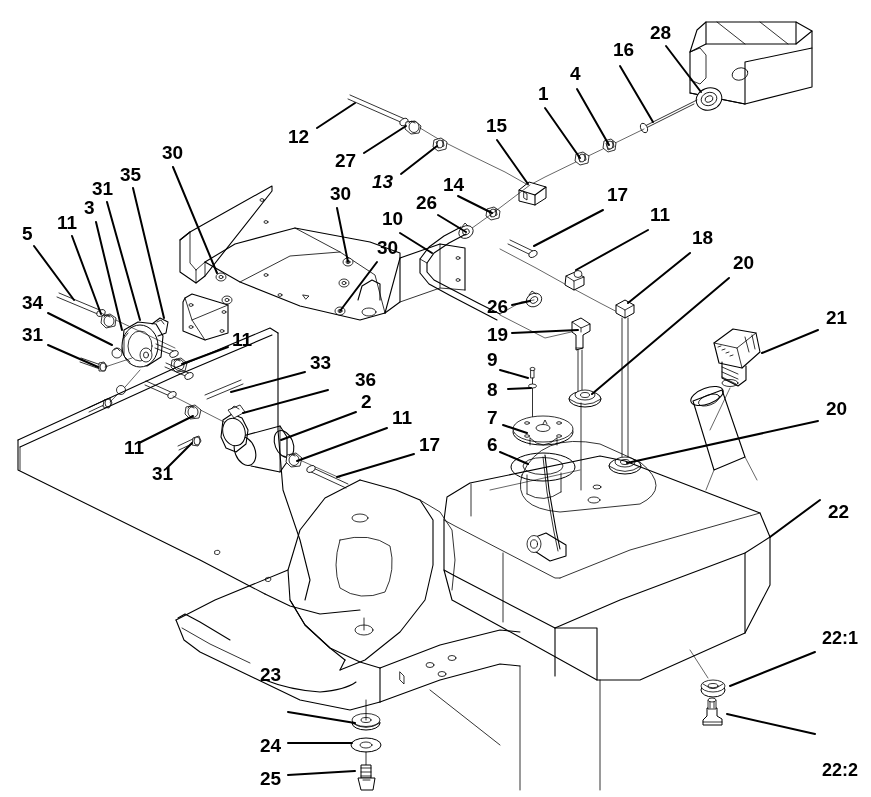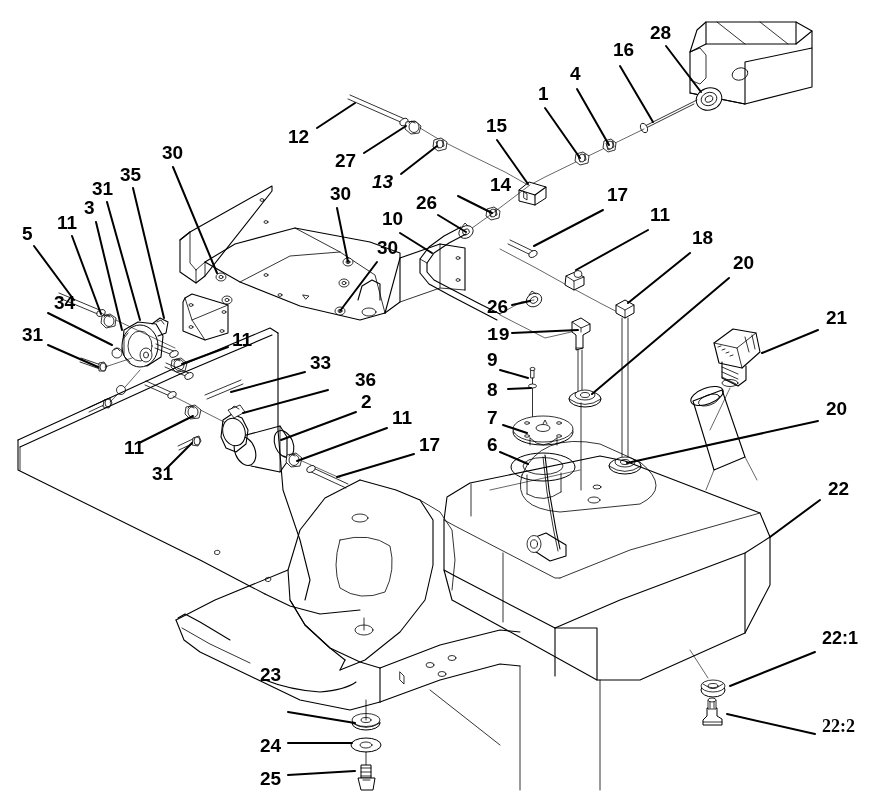--- a/index.html
+++ b/index.html
@@ -505,45 +505,45 @@
 
 <div id="labels" style="position:absolute;top:0;left:0;width:871px;height:797px;">
       <div class="cal" style="position: absolute; left: 288px; top: 126px; white-space: nowrap;">12</div>
       <div class="cal" style="position: absolute; left: 335px; top: 150px; white-space: nowrap; text-align: right;">27</div>
       <div class="cal" style="position: absolute; left: 372px; top: 171px; white-space: nowrap; font-style: italic;">13</div>
       <div class="cal" style="position: absolute; left: 486px; top: 115px; white-space: nowrap;">15</div>
       <div class="cal" style="position: absolute; left: 538px; top: 83px; white-space: nowrap;">1</div>
       <div class="cal" style="position: absolute; left: 570px; top: 63px; white-space: nowrap;">4</div>
       <div class="cal" style="position: absolute; left: 613px; top: 39px; white-space: nowrap;">16</div>
       <div class="cal" style="position: absolute; left: 650px; top: 22px; white-space: nowrap;">28</div>
-      <div class="cal" style="position: absolute; left: 443px; top: 174px; white-space: nowrap; margin-left: 47px;">14</div>
+      <div class="cal" style="position: absolute; left: 443px; top: 174px; white-space: nowrap;">14</div>
       <div class="cal" style="position: absolute; left: 416px; top: 192px; white-space: nowrap;">26</div>
       <div class="cal" style="position: absolute; left: 382px; top: 208px; white-space: nowrap;">10</div>
       <div class="cal" style="position: absolute; left: 607px; top: 184px; white-space: nowrap;">17</div>
       <div class="cal" style="position: absolute; left: 650px; top: 204px; white-space: nowrap;">11</div>
       <div class="cal" style="position: absolute; left: 692px; top: 227px; white-space: nowrap;">18</div>
       <div class="cal" style="position: absolute; left: 733px; top: 252px; white-space: nowrap;">20</div>
       <div class="cal" style="position: absolute; left: 826px; top: 307px; white-space: nowrap;">21</div>
       <div class="cal" style="position: absolute; left: 826px; top: 398px; white-space: nowrap;">20</div>
-      <div class="cal" style="position: absolute; left: 828px; top: 478px; white-space: nowrap;">22</div>
+      <div class="cal" style="position: absolute; left: 828px; top: 501px; white-space: nowrap;">22</div>
       <div class="cal small" style="position: absolute; left: 822px; top: 628px; white-space: nowrap;">22:1</div>
-      <div class="cal small" style="position: absolute; left: 822px; top: 716px; white-space: nowrap; font-family: Liberation Serif, serif;">22:2</div>
+      <div class="cal small" style="position: absolute; left: 822px; top: 760px; white-space: nowrap;">22:2</div>
       <div class="cal" style="position: absolute; left: 487px; top: 296px; white-space: nowrap;">26</div>
-      <div class="cal" style="position: absolute; left: 487px; top: 324px; white-space: nowrap; font-family: Liberation Mono, monospace;">19</div>
+      <div class="cal" style="position: absolute; left: 487px; top: 324px; white-space: nowrap;">19</div>
       <div class="cal" style="position: absolute; left: 487px; top: 349px; white-space: nowrap;">9</div>
       <div class="cal" style="position: absolute; left: 487px; top: 379px; white-space: nowrap;">8</div>
       <div class="cal" style="position: absolute; left: 487px; top: 407px; white-space: nowrap;">7</div>
       <div class="cal" style="position: absolute; left: 487px; top: 434px; white-space: nowrap;">6</div>
       <div class="cal" style="position: absolute; left: 22px; top: 223px; white-space: nowrap;">5</div>
       <div class="cal" style="position: absolute; left: 57px; top: 212px; white-space: nowrap;">11</div>
       <div class="cal" style="position: absolute; left: 84px; top: 197px; white-space: nowrap;">3</div>
       <div class="cal" style="position: absolute; left: 92px; top: 178px; white-space: nowrap;">31</div>
       <div class="cal" style="position: absolute; left: 120px; top: 164px; white-space: nowrap; text-align: center;">35</div>
       <div class="cal" style="position: absolute; left: 162px; top: 142px; white-space: nowrap;">30</div>
-      <div class="cal" style="position: absolute; left: 22px; top: 292px; white-space: nowrap; margin-left: 32px;">34</div>
+      <div class="cal" style="position: absolute; left: 22px; top: 292px; white-space: nowrap;">34</div>
       <div class="cal" style="position: absolute; left: 22px; top: 324px; white-space: nowrap;">31</div>
       <div class="cal" style="position: absolute; left: 232px; top: 329px; white-space: nowrap;">11</div>
       <div class="cal" style="position: absolute; left: 330px; top: 183px; white-space: nowrap;">30</div>
       <div class="cal" style="position: absolute; left: 377px; top: 237px; white-space: nowrap;">30</div>
       <div class="cal" style="position: absolute; left: 310px; top: 352px; white-space: nowrap;">33</div>
       <div class="cal" style="position: absolute; left: 333px; top: 369px; white-space: nowrap; margin-left: 22px;">36</div>
       <div class="cal" style="position: absolute; left: 361px; top: 391px; white-space: nowrap;">2</div>
       <div class="cal" style="position: absolute; left: 392px; top: 407px; white-space: nowrap;">11</div>
       <div class="cal" style="position: absolute; left: 419px; top: 434px; white-space: nowrap;">17</div>
       <div class="cal" style="position: absolute; left: 124px; top: 437px; white-space: nowrap;">11</div>

